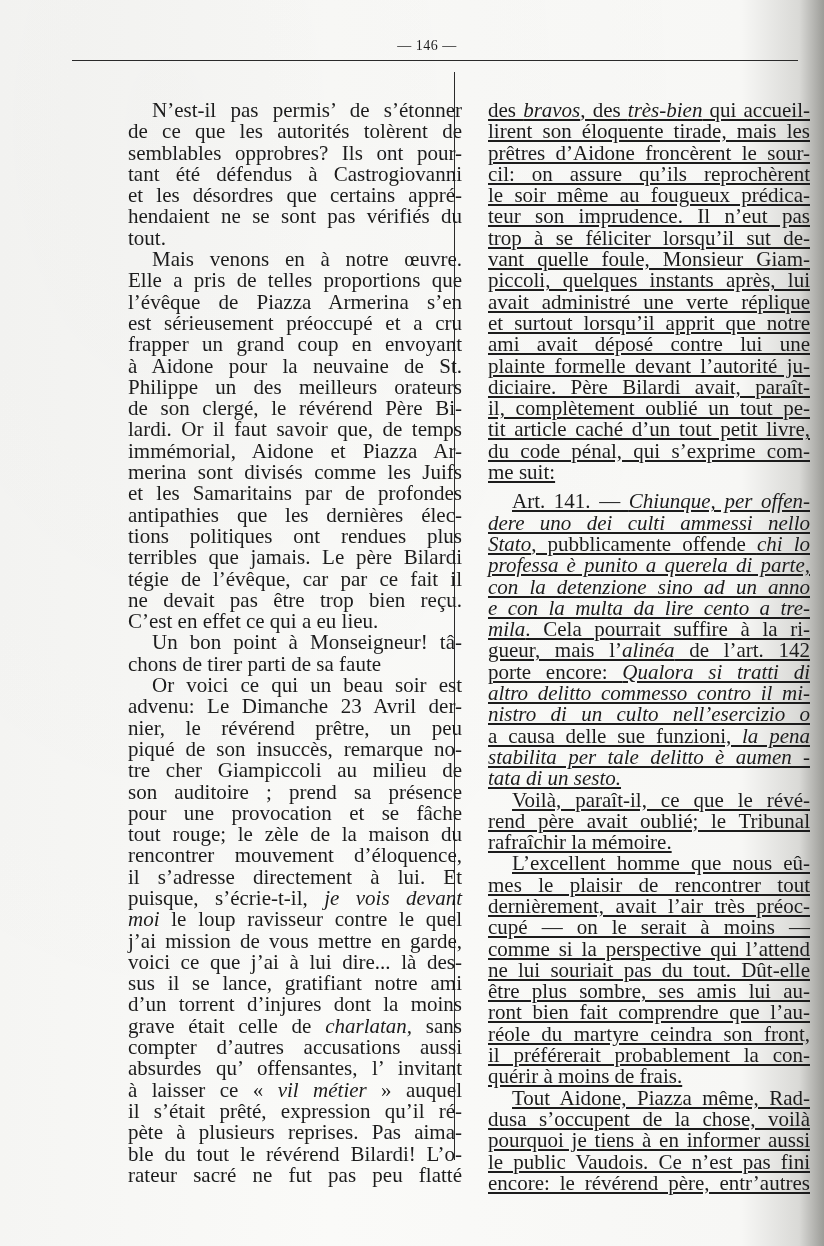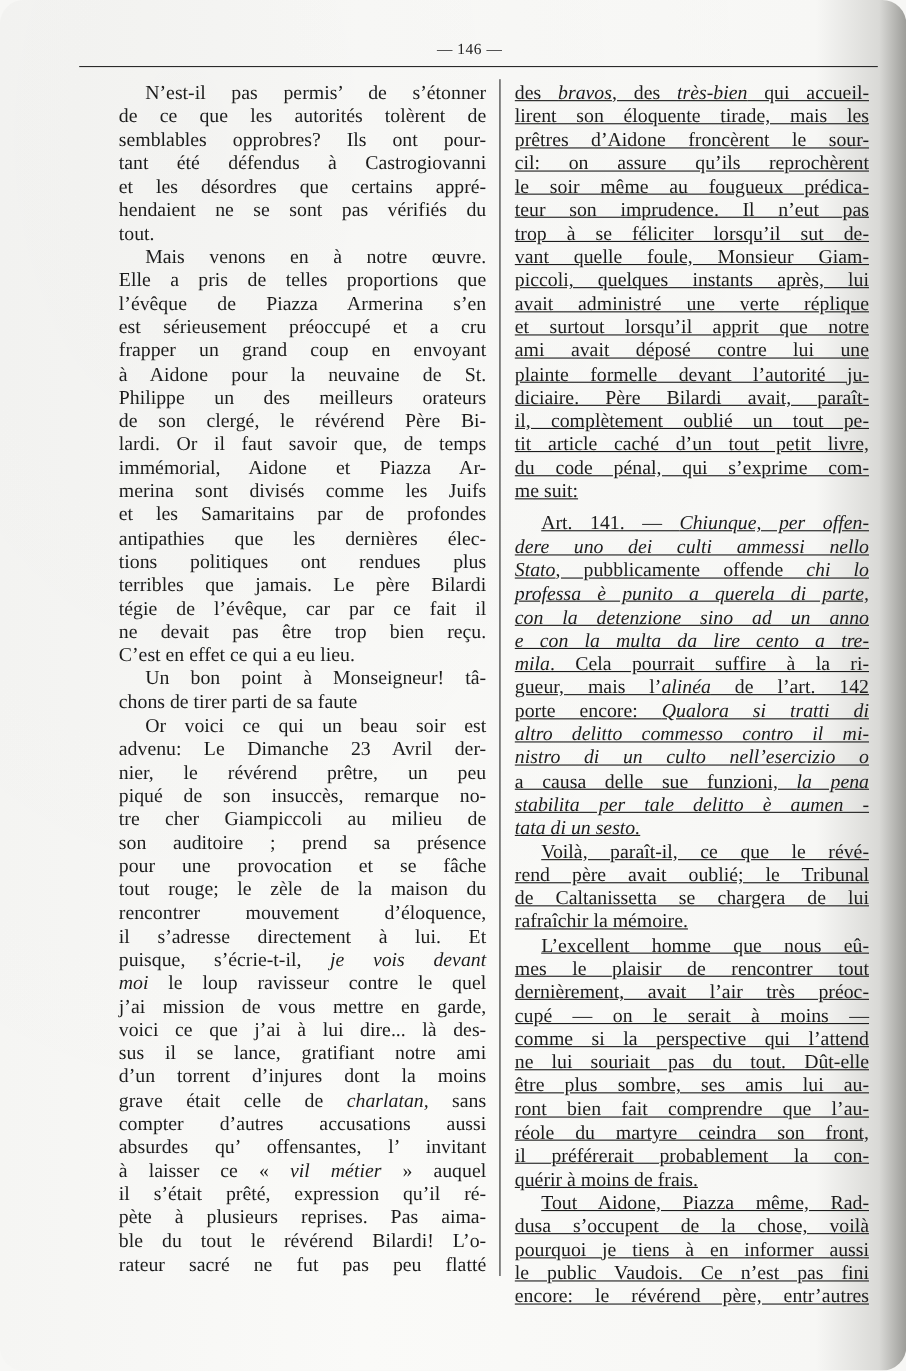--- a/index.html
+++ b/index.html
@@ -8,40 +8,40 @@
       background: #f7f7f5;
       font-family: "Liberation Serif", "DejaVu Serif", serif;
       color: #1c1c1c;
       position: relative;
     }
     .page {
       position: absolute; left: 0; top: 0; width: 824px; height: 1246px;
       background:
         radial-gradient(ellipse at 20% 10%, rgba(0,0,0,0.02), transparent 60%),
         linear-gradient(to right, #f5f5f3 0%, #fafaf8 40%, #f7f7f5 90%, #d9d9d6 97%, #9c9c98 100%);
-      border-radius: 22px;
     }
     .header-num {
       position: absolute; top: 38px; left: 0; width: 100%;
       text-align: center; font-size: 14px; letter-spacing: 0.5px;
       padding-left: 30px; box-sizing: border-box;
     }
     .top-rule {
       position: absolute; top: 60px; left: 72px; width: 726px; height: 0;
       border-top: 1.5px solid #2a2a2a;
     }
     .col-rule {
       position: absolute; left: 454px; top: 72px; width: 0; height: 1088px;
       border-left: 1.5px solid #2a2a2a;
     }
     .col {
-      position: absolute; top: 74px;
-      font-size: 18px; line-height: 21.3px;
+      position: absolute; top: 100px;
+      font-size: 21px; line-height: 21.3px;
       text-align: justify;
       hyphens: manual;
+      margin-left: 20px;
     }
     .col-left { left: 108px; width: 334px; }
     .col-right { left: 468px; width: 322px; text-decoration: underline; }
     .line {
       display: block; white-space: nowrap;
       text-align-last: justify; text-align: justify;
       height: 21.3px;
     }
     .line.last { text-align-last: left; }
     .indent { padding-left: 24px; }
@@ -136,21 +136,20 @@
       <span class="line"><i>mila</i>. Cela pourrait suffire à la ri-</span>
       <span class="line">gueur, mais l’<i>alinéa</i> de l’art. 142</span>
       <span class="line">porte encore: <i>Qualora si tratti di</i></span>
       <span class="line"><i>altro delitto commesso contro il mi-</i></span>
       <span class="line"><i>nistro di un culto nell’esercizio o</i></span>
       <span class="line">a causa delle sue funzioni, <i>la pena</i></span>
       <span class="line"><i>stabilita per tale delitto è aumen -</i></span>
       <span class="line last"><i>tata di un sesto.</i></span>
       <span class="line indent">Voilà, paraît-il, ce que le révé-</span>
       <span class="line">rend père avait oublié; le Tribunal</span>
-      <span class="line">de Caltanissetta se chargera de lui</span>
       <span class="line last">rafraîchir la mémoire.</span>
       <span class="line indent">L’excellent homme que nous eû-</span>
       <span class="line">mes le plaisir de rencontrer tout</span>
       <span class="line">dernièrement, avait l’air très préoc-</span>
       <span class="line">cupé — on le serait à moins —</span>
       <span class="line">comme si la perspective qui l’attend</span>
       <span class="line">ne lui souriait pas du tout. Dût-elle</span>
       <span class="line">être plus sombre, ses amis lui au-</span>
       <span class="line">ront bien fait comprendre que l’au-</span>
       <span class="line">réole du martyre ceindra son front,</span>

